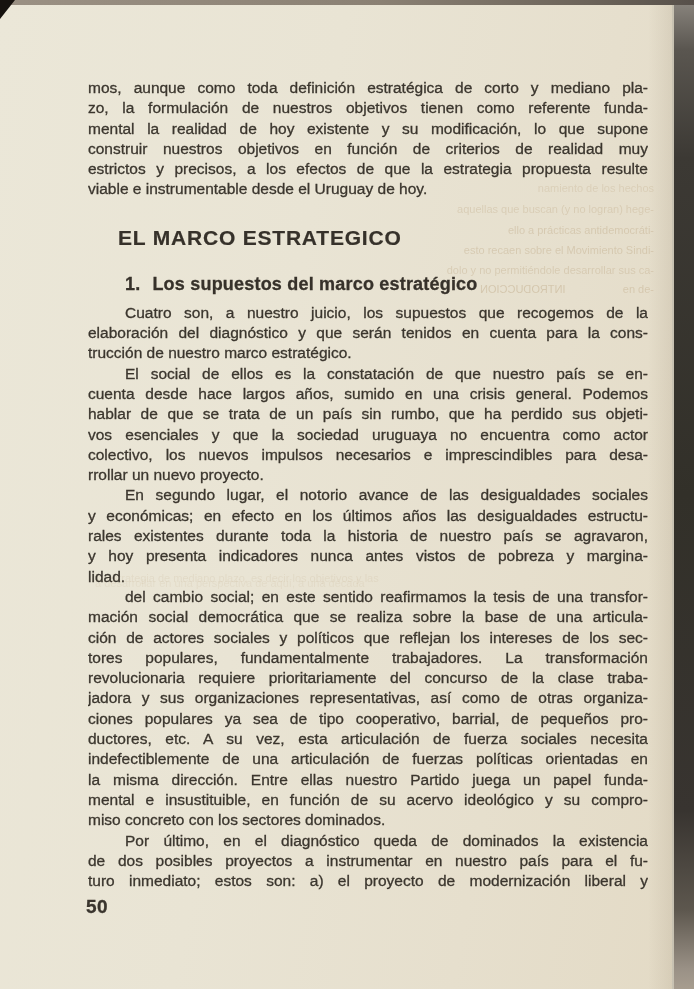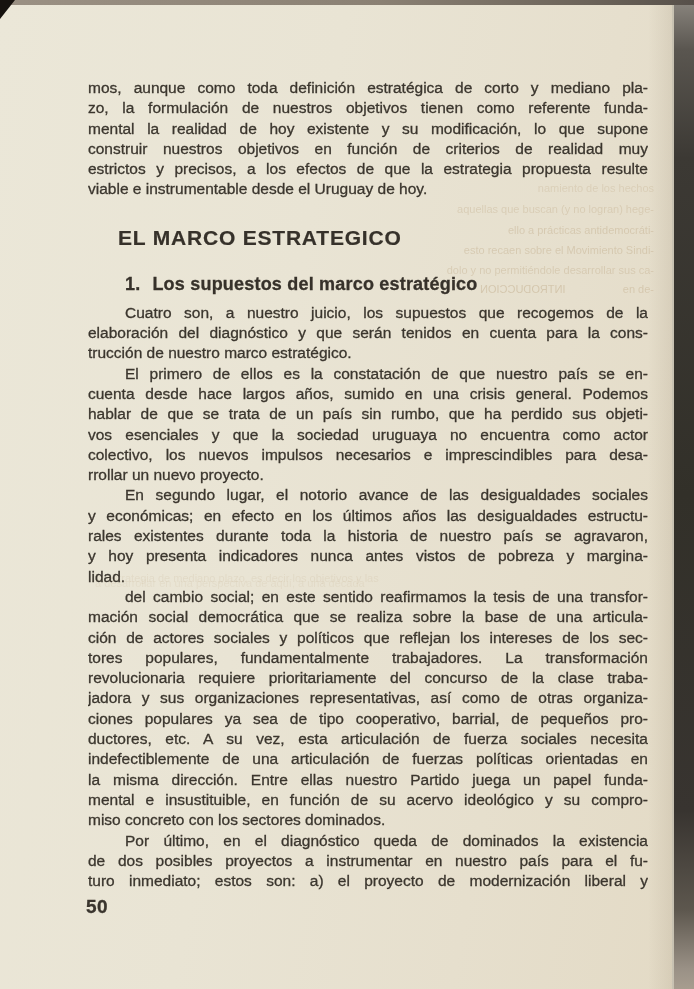--- a/index.html
+++ b/index.html
@@ -136,21 +136,21 @@
       <span class="sec-num">1.</span><span>Los supuestos del marco estratégico</span>
     </h2>
 
     <div id="flow-b" class="flow-b">
         <div class="para indent">
           <div class="line">Cuatro son, a nuestro juicio, los supuestos que recogemos de la</div>
           <div class="line">elaboración del diagnóstico y que serán tenidos en cuenta para la cons-</div>
           <div class="line lastline">trucción de nuestro marco estratégico.</div>
         </div>
         <div class="para indent">
-          <div class="line">El primero de ellos es la constatación de que nuestro país se en-</div>
+          <div class="line">El social de ellos es la constatación de que nuestro país se en-</div>
           <div class="line">cuenta desde hace largos años, sumido en una crisis general. Podemos</div>
           <div class="line">hablar de que se trata de un país sin rumbo, que ha perdido sus objeti-</div>
           <div class="line">vos esenciales y que la sociedad uruguaya no encuentra como actor</div>
           <div class="line">colectivo, los nuevos impulsos necesarios e imprescindibles para desa-</div>
           <div class="line lastline">rrollar un nuevo proyecto.</div>
         </div>
         <div class="para indent">
           <div class="line">En segundo lugar, el notorio avance de las desigualdades sociales</div>
           <div class="line">y económicas; en efecto en los últimos años las desigualdades estructu-</div>
           <div class="line">rales existentes durante toda la historia de nuestro país se agravaron,</div>

